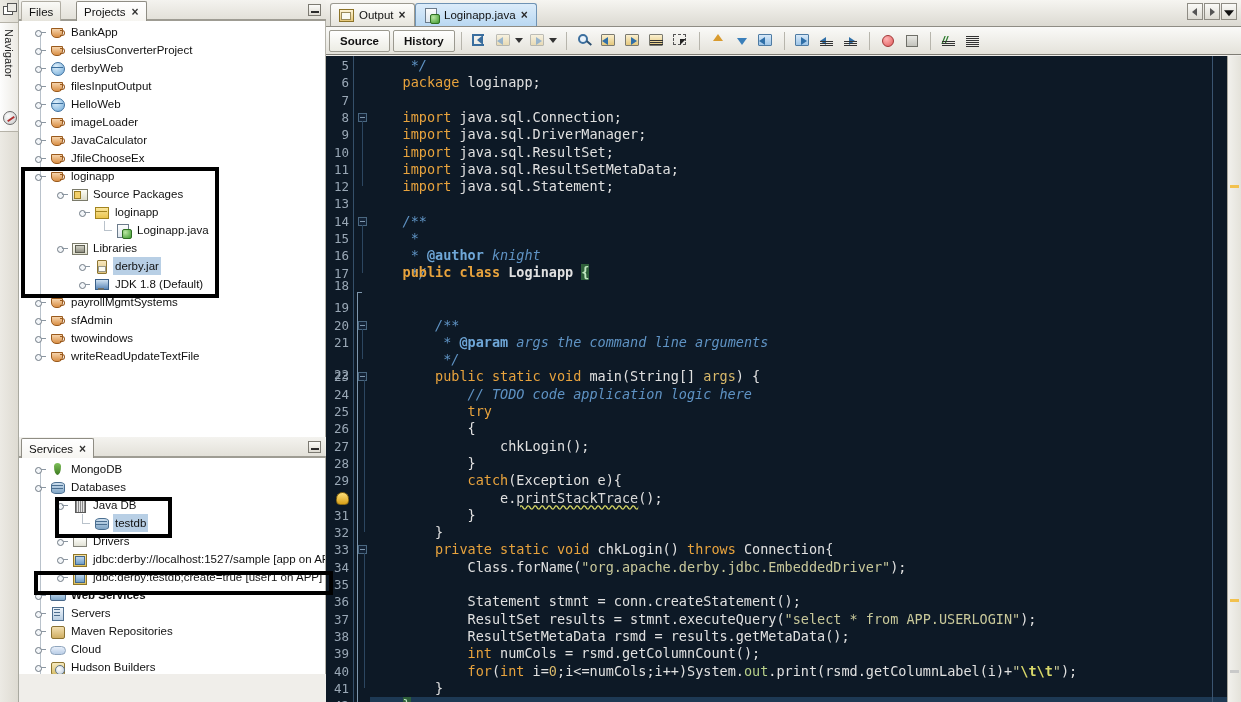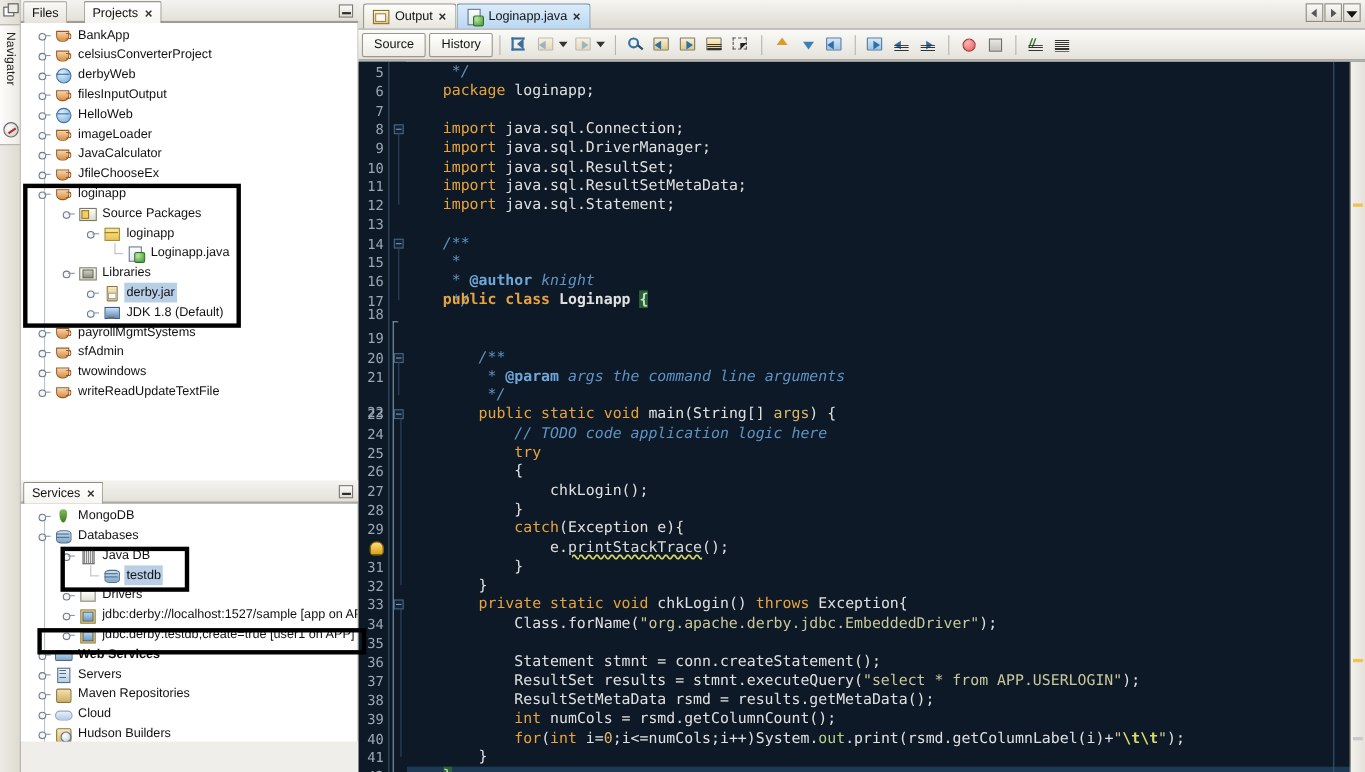--- a/index.html
+++ b/index.html
@@ -357,20 +357,21 @@
     display:flex; align-items:center;
   }
   .tbtn {
     height:22px; display:flex; align-items:center; padding:0 10px;
     font-size:11.5px; color:#111; margin-left:3px;
     border:1px solid transparent;
   }
   .tbtn.raised {
     border:1px solid #9b998f; border-radius:2px;
     background:linear-gradient(to bottom,#ffffff,#ececE4);
+    font-weight:bold;
   }
   .tsep { width:1px; height:18px; background:#b7b5ac; margin:0 6px; }
   .tic { width:20px; height:20px; margin:0 2px; position:relative; }
   .tic.disabled { opacity:.45; }
   .tic .box {
     position:absolute; left:2px; top:3px; width:14px; height:12px;
     border:1px solid #7a7a70; border-radius:1px;
     background:linear-gradient(to bottom,#fbf0cf,#e4c87c);
   }
   .tic .box.blue { background:linear-gradient(to bottom,#d8e9f8,#9dc4e6); border-color:#4e7ba3; }
@@ -885,21 +886,21 @@
           <div class="cline" style="top: 312.4px;"><span class="pln">        </span><span class="kw">public static void</span><span class="pln"> main(String[] </span><span class="num">args</span><span class="pln">) {</span></div>
           <div class="cline" style="top: 329.7px;"><span class="cmt">            // TODO code application logic here</span></div>
           <div class="cline" style="top: 347px;"><span class="pln">            </span><span class="kw">try</span></div>
           <div class="cline" style="top: 364.3px;"><span class="pln">            {</span></div>
           <div class="cline" style="top: 381.6px;"><span class="pln">                chkLogin();</span></div>
           <div class="cline" style="top: 398.9px;"><span class="pln">            }</span></div>
           <div class="cline" style="top: 416.2px;"><span class="pln">            </span><span class="kw">catch</span><span class="pln">(Exception e){</span></div>
           <div class="cline" style="top: 433.5px;"><span class="pln">                e.</span><span class="err">printStackTrace</span><span class="pln">();</span></div>
           <div class="cline" style="top: 450.8px;"><span class="pln">            }</span></div>
           <div class="cline" style="top: 468.1px;"><span class="pln">        }</span></div>
-          <div class="cline" style="top: 485.4px;"><span class="pln">        </span><span class="kw">private static void</span><span class="pln"> chkLogin() </span><span class="kw">throws</span><span class="pln"> Exception{</span></div>
+          <div class="cline" style="top: 485.4px;"><span class="pln">        </span><span class="kw">private static void</span><span class="pln"> chkLogin() </span><span class="kw">throws</span><span class="pln"> Connection{</span></div>
           <div class="cline" style="top: 502.7px;"><span class="pln">            Class.forName(</span><span class="str">"org.apache.derby.jdbc.EmbeddedDriver"</span><span class="pln">);</span></div>
           <div class="cline" style="top: 537.3px;"><span class="pln">            Statement stmnt = conn.createStatement();</span></div>
           <div class="cline" style="top: 554.6px;"><span class="pln">            ResultSet results = stmnt.executeQuery(</span><span class="str">"select * from APP.USERLOGIN"</span><span class="pln">);</span></div>
           <div class="cline" style="top: 571.9px;"><span class="pln">            ResultSetMetaData rsmd = results.getMetaData();</span></div>
           <div class="cline" style="top: 589.2px;"><span class="pln">            </span><span class="kw">int</span><span class="pln"> numCols = rsmd.getColumnCount();</span></div>
           <div class="cline" style="top: 606.5px;"><span class="pln">            </span><span class="kw">for</span><span class="pln">(</span><span class="kw">int</span><span class="pln"> i=</span><span class="num">0</span><span class="pln">;i&lt;=numCols;i++)System.</span><span class="fld">out</span><span class="pln">.print(rsmd.getColumnLabel(i)+</span><span class="str">"</span><span class="esc">\t\t</span><span class="str">"</span><span class="pln">);</span></div>
           <div class="cline" style="top: 623.8px;"><span class="pln">        }</span></div>
           <div class="cline" style="top: 641.1px;"><span class="pln">    </span><span class="brace-hl">}</span></div>
         </div>
       <div id="errstripe">

